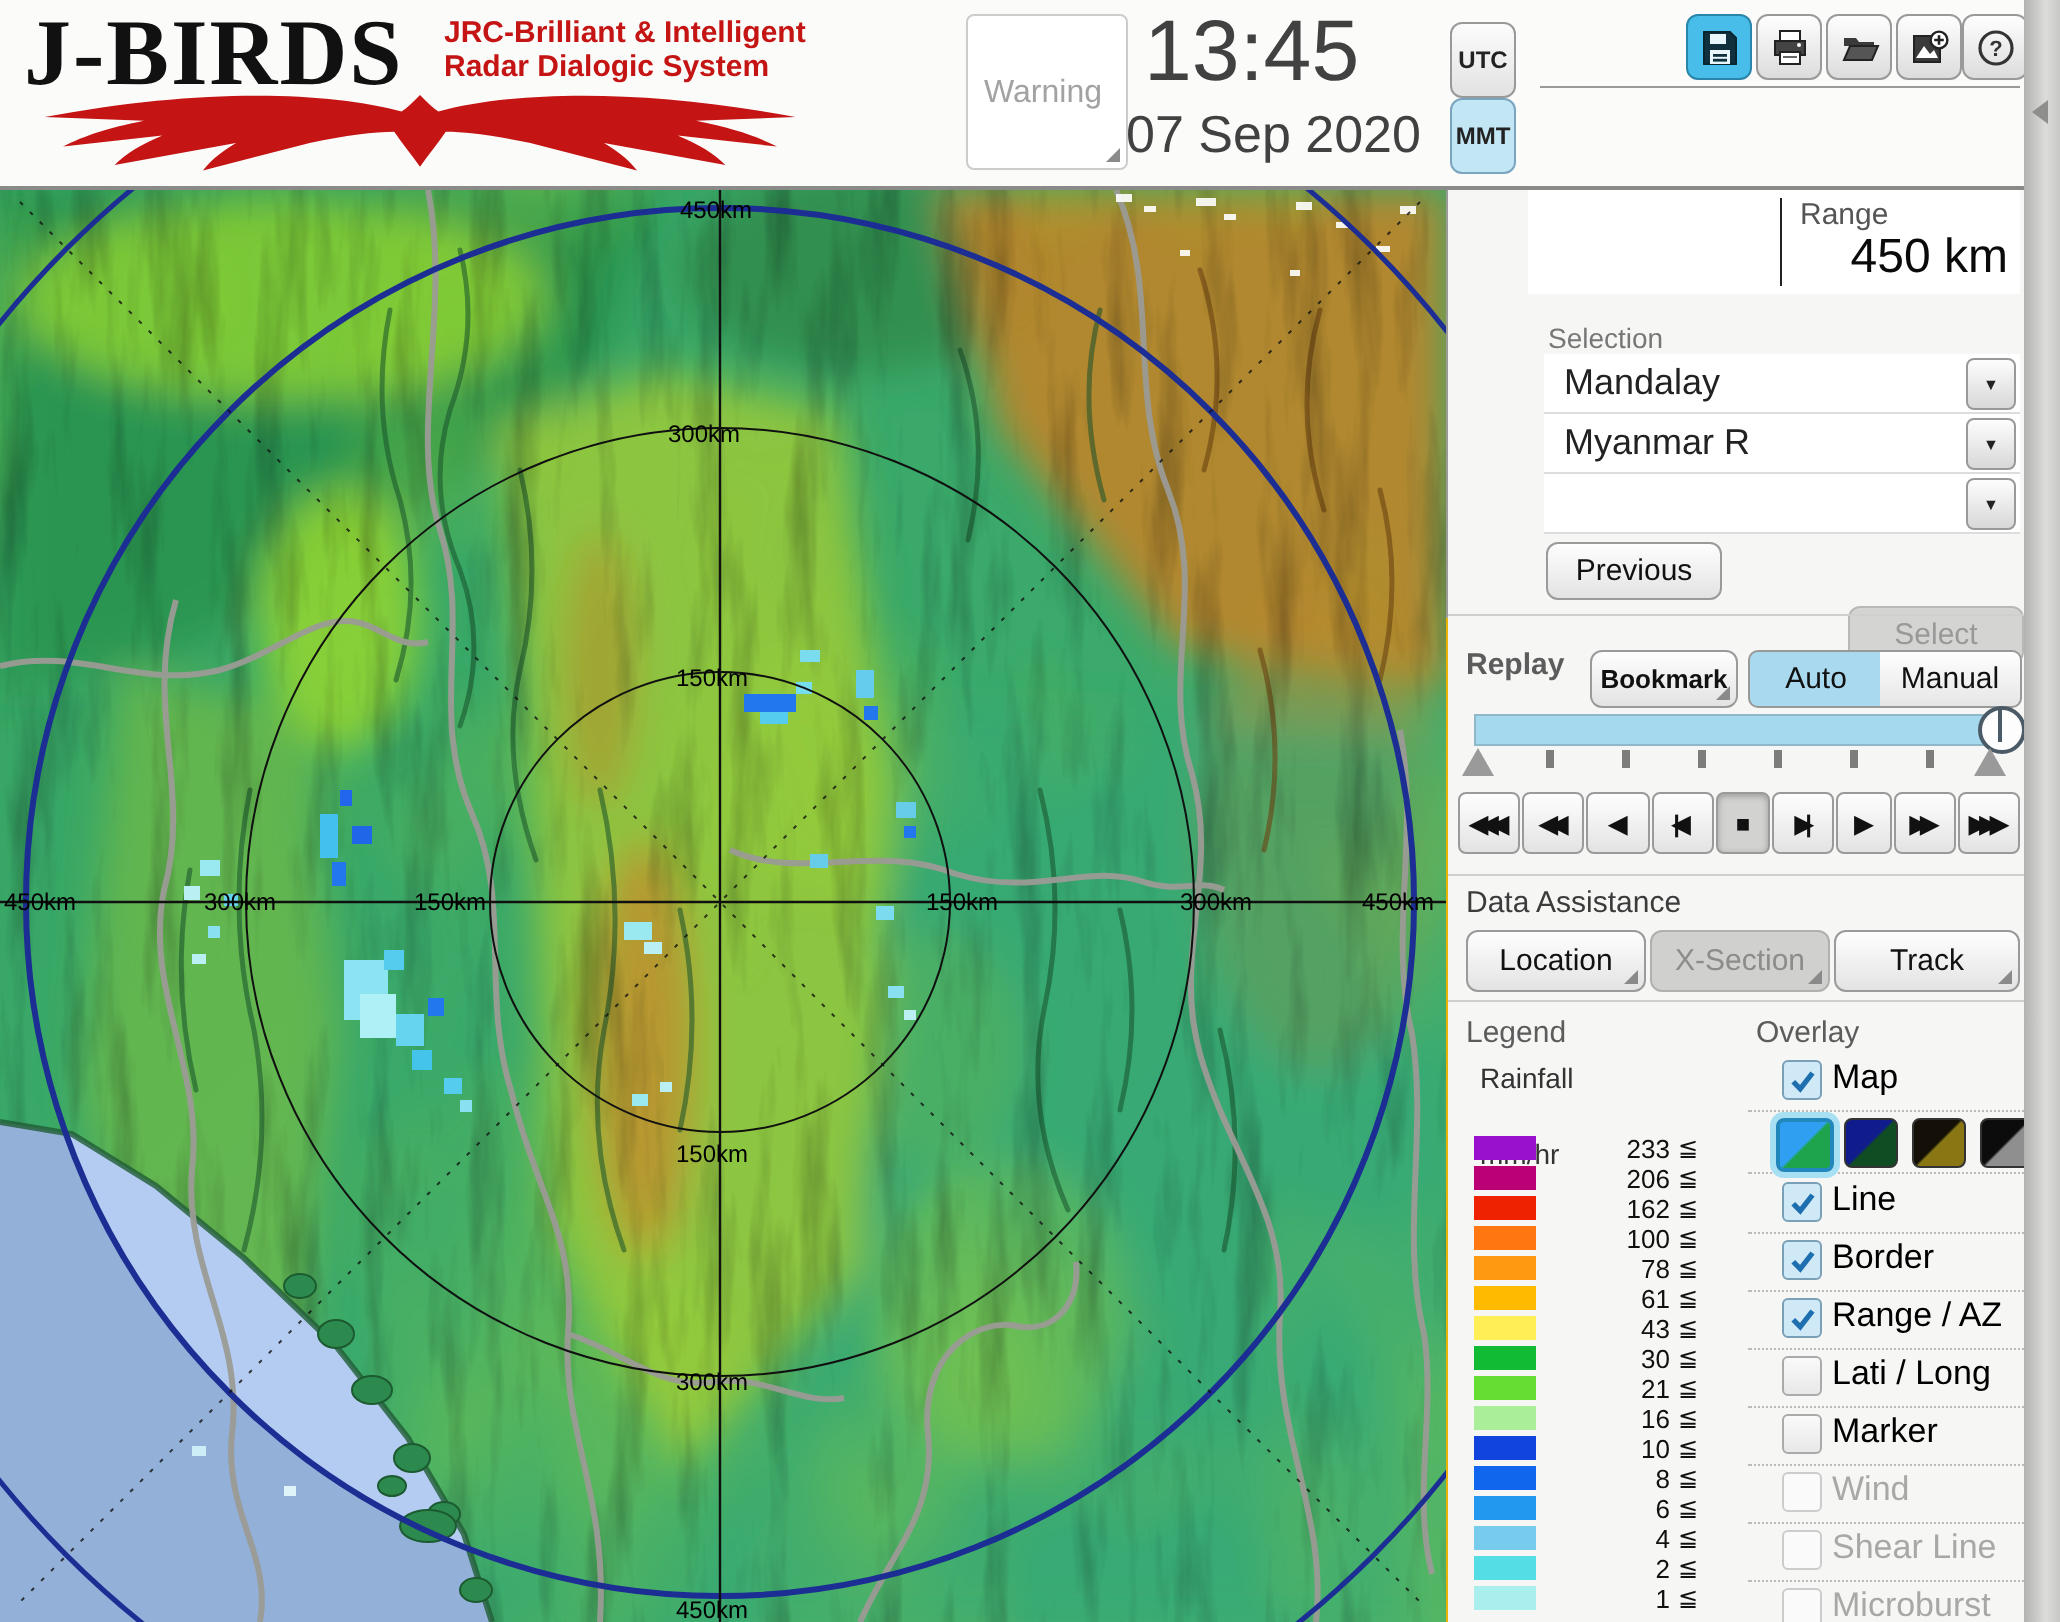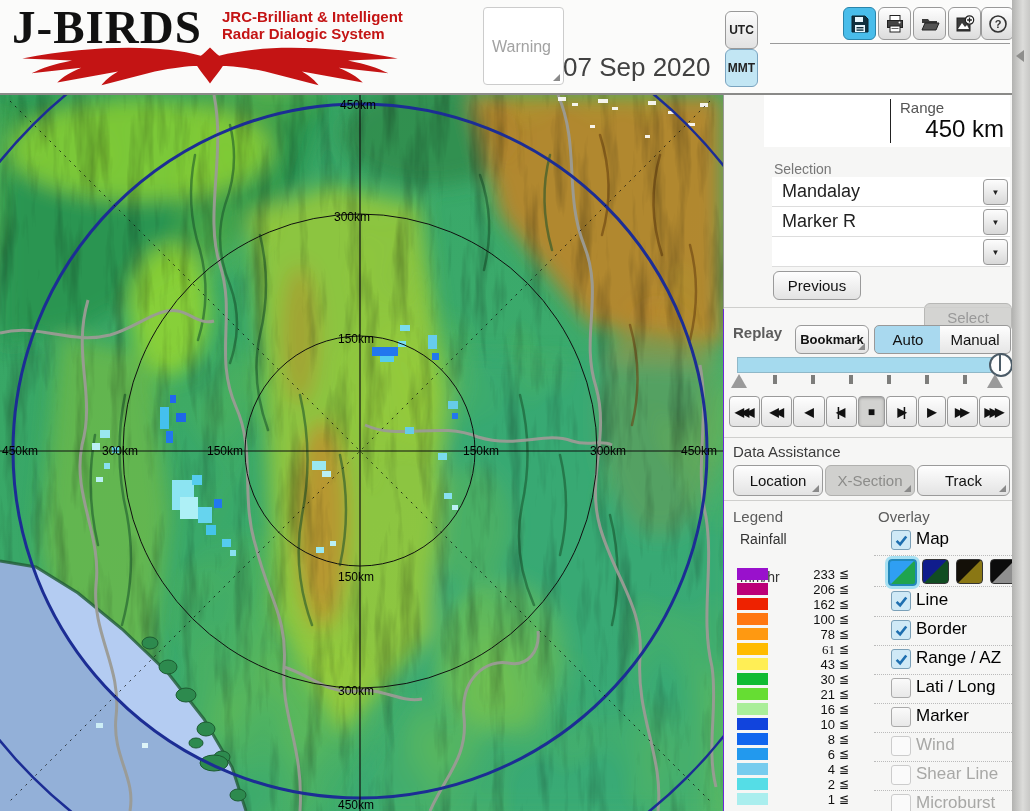--- a/index.html
+++ b/index.html
@@ -1,17 +1,17 @@
 <!DOCTYPE html>
 <html><head>
 <meta charset="utf-8">
 <style>
   html,body{margin:0;padding:0;background:#e8e8e6;}
   .app{position:relative;width:1030px;height:811px;overflow:hidden;
-       font-family:"Liberation Sans",sans-serif;background:#6d28d9;}
+       font-family:"Liberation Sans",sans-serif;background:#eab308;}
   
   .header{position:absolute;left:0;top:0;width:1030px;height:93px;background:#fbfbfa;
           border-bottom:2px solid #8a8a88;}
   .logo-title{position:absolute;left:12px;top:0px;font-family:"Liberation Serif",serif;
           font-weight:bold;font-size:47px;color:#111;letter-spacing:1px;}
   .logo-tag{position:absolute;left:222px;top:8px;color:#c41414;font-weight:bold;
           font-size:15px;line-height:17px;letter-spacing:0px;}
   .eagle{position:absolute;left:10px;top:42px;}
   .warning-btn{position:absolute;left:483px;top:7px;width:79px;height:76px;background:#fff;
           border:1px solid #ccc;border-radius:4px;color:#a2a2a2;font-size:16px;}
@@ -116,20 +116,21 @@
       <div>Radar  Dialogic  System</div>
     </div>
     <svg class="eagle" width="400" height="46" viewBox="0 0 420 50">
       <path fill="#c41414" d="M210,6 C206,10 203,13 200,15 C160,4 90,2 6,18 L60,20 C40,24 28,28 16,34 L70,28 C58,33 50,38 44,44 L110,32 C100,38 96,42 92,47 L150,32 C170,28 185,26 196,26 C200,32 205,38 210,45 C215,38 220,32 224,26 C235,26 250,28 270,32 L328,47 C324,42 320,38 310,32 L376,44 C370,38 362,33 350,28 L404,34 C392,28 380,24 360,20 L414,18 C330,2 260,4 220,15 C217,13 214,10 210,6 Z"></path>
     </svg>
 
     <div class="warning-btn corner">
       <span>Warning</span>
     </div>
 
+    <div class="time">13:45</div>
     <div class="date">07 Sep 2020</div>
 
     <div class="tz-btn" style="top:11px;">
       <span>UTC</span>
     </div>
     <div class="tz-btn sel" style="top:49px;">
       <span>MMT</span>
     </div>
 
     <div class="tool-btn sel" style="left:843px;">
@@ -381,21 +382,21 @@
 
     <div class="sel-label">Selection</div>
 
     <div class="dd-row" style="top:82px;">
       <div class="val">Mandalay</div>
       <div class="dd-btn">
         <span>▼</span>
       </div>
     </div>
     <div class="dd-row" style="top:112px;">
-      <div class="val">Marker R</div>
+      <div class="val">Myanmar R</div>
       <div class="dd-btn">
         <span>▼</span>
       </div>
     </div>
     <div class="dd-row" style="top:142px;">
       <div class="val"></div>
       <div class="dd-btn">
         <span>▼</span>
       </div>
     </div>
@@ -481,21 +482,21 @@
     <div class="lg-row" style="top:517px;">
         <span class="lg-sw" style="background: rgb(255, 119, 17);"></span>
         <span class="lg-val">100</span>
         <span class="lg-le">≦</span>
       </div>
     <div class="lg-row" style="top:532px;">
         <span class="lg-sw" style="background: rgb(255, 153, 17);"></span>
         <span class="lg-val">78</span>
         <span class="lg-le">≦</span>
       </div>
-    <div class="lg-row" style="top:547px;font-family:Liberation Serif, serif;">
+    <div class="lg-row" style="top:547px;">
         <span class="lg-sw" style="background: rgb(255, 187, 0);"></span>
         <span class="lg-val">61</span>
         <span class="lg-le">≦</span>
       </div>
     <div class="lg-row" style="top:562px;">
         <span class="lg-sw" style="background: rgb(255, 238, 85);"></span>
         <span class="lg-val">43</span>
         <span class="lg-le">≦</span>
       </div>
     <div class="lg-row" style="top:577px;">

